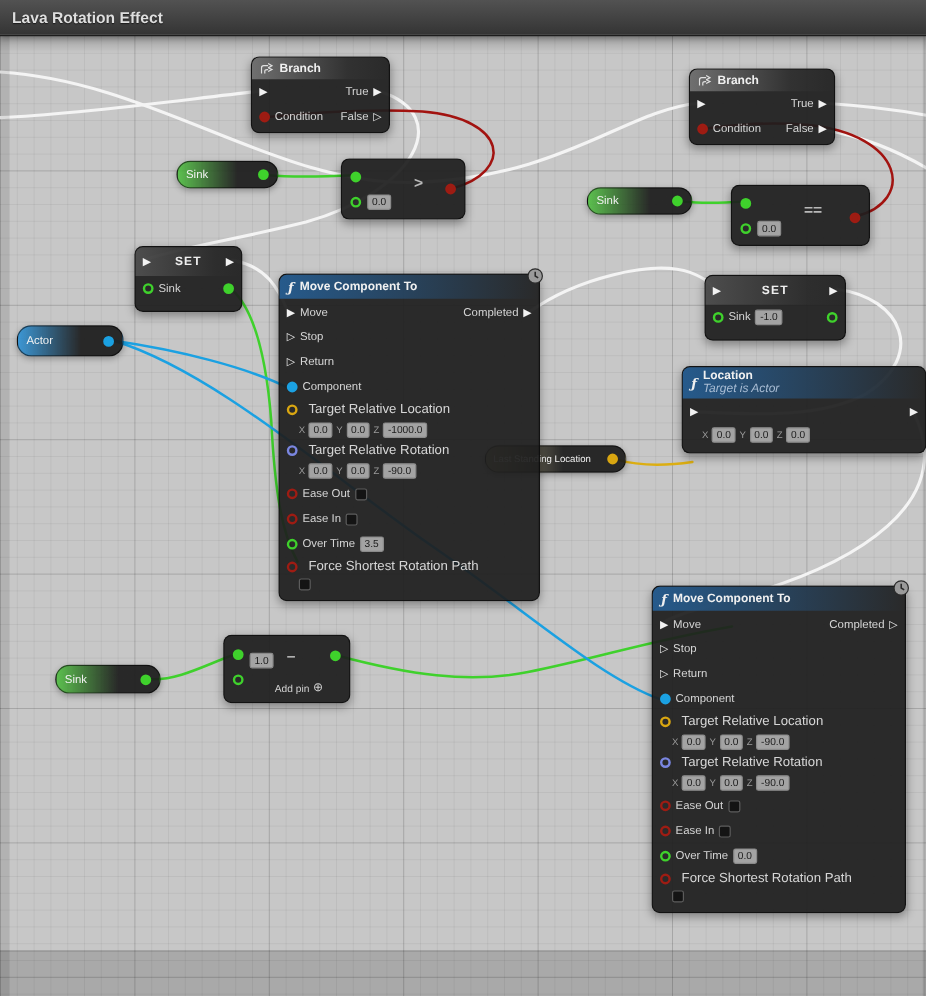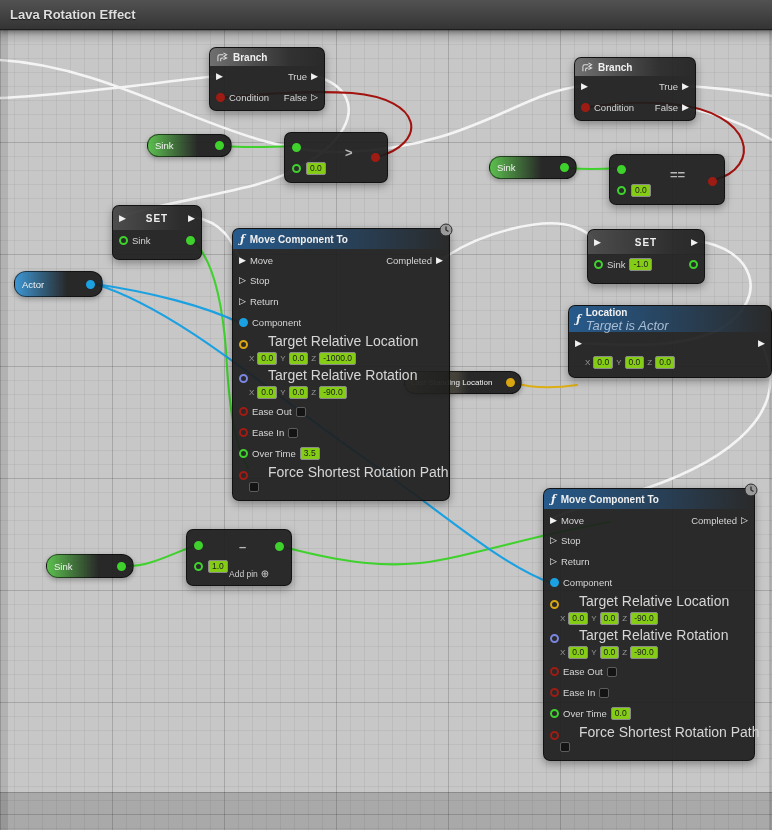--- a/index.html
+++ b/index.html
@@ -40,34 +40,34 @@
   
   .node{position:absolute;z-index:10;background:rgba(30,30,30,0.93);
     border:1px solid rgba(0,0,0,0.55);border-radius:7px;
     box-shadow:0 3px 8px rgba(0,0,0,0.35);color:#d6d6d6}
   .hdr{display:flex;align-items:center;gap:5px;height:20px;padding:0 7px;
     border-radius:6px 6px 0 0;font-weight:bold;font-size:10px;color:#f0f0f0;white-space:nowrap}
   .hdr-gray{height:18px;background:linear-gradient(90deg,rgba(135,135,135,0.75),rgba(80,80,80,0.2) 70%,rgba(80,80,80,0))}
   .hdr-blue{background:linear-gradient(90deg,rgba(38,92,143,0.97),rgba(38,92,143,0.35) 65%,rgba(38,92,143,0))}
   .hdr-tele{height:26px}
   .fx{font-style:italic;font-family:"DejaVu Serif",serif;font-size:11px;line-height:1}
-  .sub{font-size:13px;font-style:italic;color:#a9bdd4;font-weight:normal;line-height:1;margin-top:1px}
+  .sub{font-size:10px;font-style:italic;color:#a9bdd4;font-weight:normal;line-height:1;margin-top:1px}
   .prow{display:flex;align-items:center;gap:4px;height:21px;padding:0 6px;font-size:9.5px;white-space:nowrap}
-  .lblrow{display:flex;align-items:flex-end;gap:20px;height:16px;padding:0 6px;font-size:14px;white-space:nowrap}
+  .lblrow{display:flex;align-items:center;gap:9px;height:16px;padding:0 6px;font-size:11px;white-space:nowrap}
   .vecrow{display:flex;align-items:center;gap:3px;height:18px;padding:0 6px 0 16px;font-size:8px}
   .chkrow{height:14px;padding:0 6px 0 16px;display:flex;align-items:center}
   .flex{flex:1}
   .exec{font-size:9px;color:#f2f2f2;line-height:1;flex:none}
   .pin{width:9px;height:9px;border-radius:50%;border:2px solid #888;flex:none}
   .pin-red{border-color:#9e1c13}.pin-red.connected{background:#9e1c13}
   .pin-green{border-color:#3fd12c}.pin-green.connected{background:#3fd12c}
   .pin-blue{border-color:#1ba1e2}.pin-blue.connected{background:#1ba1e2}
   .pin-yellow{border-color:#d9a611}.pin-yellow.connected{background:#d9a611}
   .pin-purple{border-color:#7a86e0}
-  .vbox{display:inline-block;background:#84cc16;color:#1c1c1c;border:1px solid #8a8a8a;
+  .vbox{display:inline-block;background:#a3a3a3;color:#1c1c1c;border:1px solid #8a8a8a;
     border-radius:2px;padding:0 3px;font-size:8.5px;line-height:11px;min-width:16px;text-align:right;flex:none}
   .ax{color:#9a9a9a;flex:none}
   .chk{width:10px;height:10px;background:#141414;border:1px solid #5c5c5c;border-radius:2px;flex:none}
   .clockbadge{position:absolute;right:-4px;top:-6px;z-index:12;line-height:0}
 
   
   .pill{position:absolute;z-index:10;display:flex;align-items:center;justify-content:space-between;gap:5px;
     padding:0 7px;border-radius:12px;border:1px solid rgba(0,0,0,0.55);
     box-shadow:0 2px 5px rgba(0,0,0,0.3);font-size:9.5px;color:#f2f2f2;white-space:nowrap}
   .pill-green{background:linear-gradient(90deg,rgba(62,190,45,0.78),rgba(28,28,28,0.93) 60%)}
@@ -206,21 +206,21 @@
   <span class="pin pin-green connected abs" style="left:7px;top:10px"></span>
   <span class="pin pin-green abs" style="left:7px;top:31px"></span>
   <span class="vbox abs" style="left:21px;top:29px">0.0</span>
   <span class="opsym abs" style="left:60px;top:13px">==</span>
   <span class="pin pin-red connected abs" style="left:98px;top:22px"></span>
 </div>
 
 <div class="node" style="left:186px;top:529px;width:106px;height:57px">
   <span class="pin pin-green connected abs" style="left:7px;top:11px"></span>
   <span class="pin pin-green abs" style="left:7px;top:32px"></span>
-  <span class="vbox abs" style="left:21px;top:30px">1.0</span>
+  <span class="vbox abs" style="left:21px;top:14px">1.0</span>
   <span class="opsym abs" style="left:52px;top:10px">–</span>
   <span class="pin pin-green connected abs" style="left:88px;top:12px"></span>
   <div class="addpin abs" style="left:42px;top:39px">
     <span>Add pin</span>
     <span class="addico">⊕</span>
   </div>
 </div>
 
 <div class="node" style="left:112px;top:205px;width:90px;height:55px">
   <div class="sethdr">

